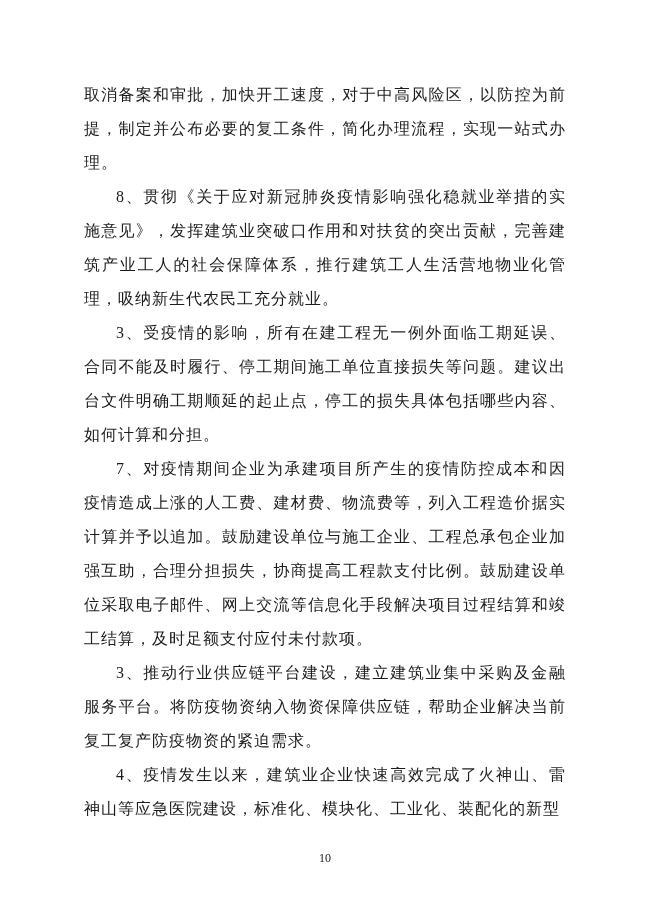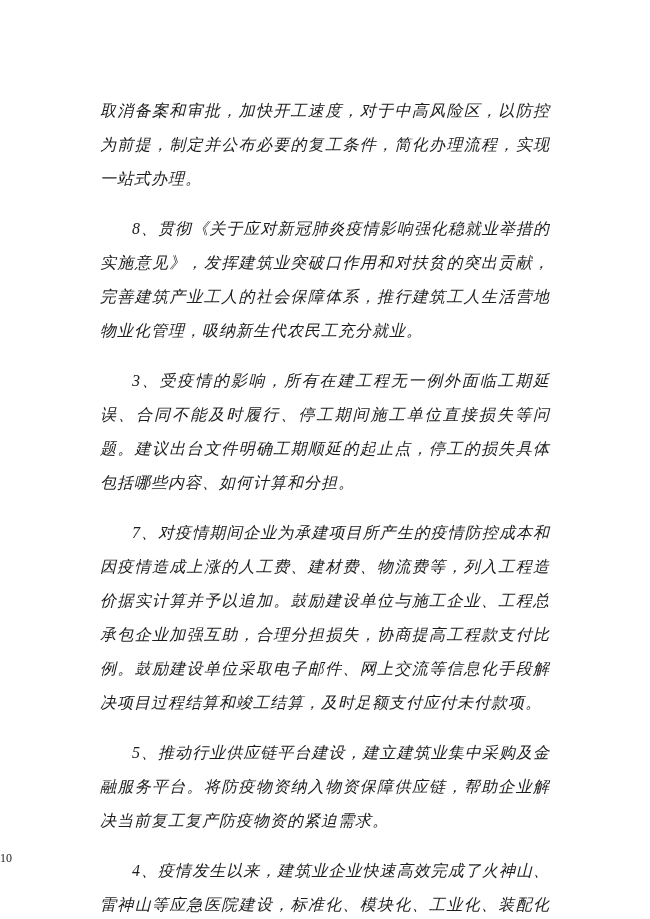--- a/index.html
+++ b/index.html
@@ -25,44 +25,43 @@
     left: 84px;
     top: 78px;
     width: 482px;
     font-size: 16px;
     line-height: 34px;
     letter-spacing: 1px;
     text-align: justify;
     text-align-last: left;
   }
   .para {
-    margin: 16px;
+    margin: 0;
     padding: 0;
-    font-style: italic;
   }
   .para.indent {
     text-indent: 2em;
   }
   .page-number {
     position: absolute;
     top: 851px;
     left: 0;
     width: 650px;
-    text-align: left;
+    text-align: center;
     font-size: 12px;
     letter-spacing: 0;
     color: #1c1c1c;
   }
 </style>
 </head>
 <body>
 
 <div class="page">
   <div class="doc-body">
     <p class="para">取消备案和审批，加快开工速度，对于中高风险区，以防控为前提，制定并公布必要的复工条件，简化办理流程，实现一站式办理。</p>
     <p class="para indent">8、贯彻《关于应对新冠肺炎疫情影响强化稳就业举措的实施意见》，发挥建筑业突破口作用和对扶贫的突出贡献，完善建筑产业工人的社会保障体系，推行建筑工人生活营地物业化管理，吸纳新生代农民工充分就业。</p>
     <p class="para indent">3、受疫情的影响，所有在建工程无一例外面临工期延误、合同不能及时履行、停工期间施工单位直接损失等问题。建议出台文件明确工期顺延的起止点，停工的损失具体包括哪些内容、如何计算和分担。</p>
     <p class="para indent">7、对疫情期间企业为承建项目所产生的疫情防控成本和因疫情造成上涨的人工费、建材费、物流费等，列入工程造价据实计算并予以追加。鼓励建设单位与施工企业、工程总承包企业加强互助，合理分担损失，协商提高工程款支付比例。鼓励建设单位采取电子邮件、网上交流等信息化手段解决项目过程结算和竣工结算，及时足额支付应付未付款项。</p>
-    <p class="para indent">5、推动行业供应链平台建设，建立建筑业集中采购及金融服务平台。将防疫物资纳入物资保障供应链，帮助企业解决当前复工复产防疫物资的紧迫需求。</p>
+    <p class="para indent">3、推动行业供应链平台建设，建立建筑业集中采购及金融服务平台。将防疫物资纳入物资保障供应链，帮助企业解决当前复工复产防疫物资的紧迫需求。</p>
     <p class="para indent">4、疫情发生以来，建筑业企业快速高效完成了火神山、雷神山等应急医院建设，标准化、模块化、工业化、装配化的新型</p>
   </div>
   <div class="page-number">10</div>
 </div>
 
 </body></html>

